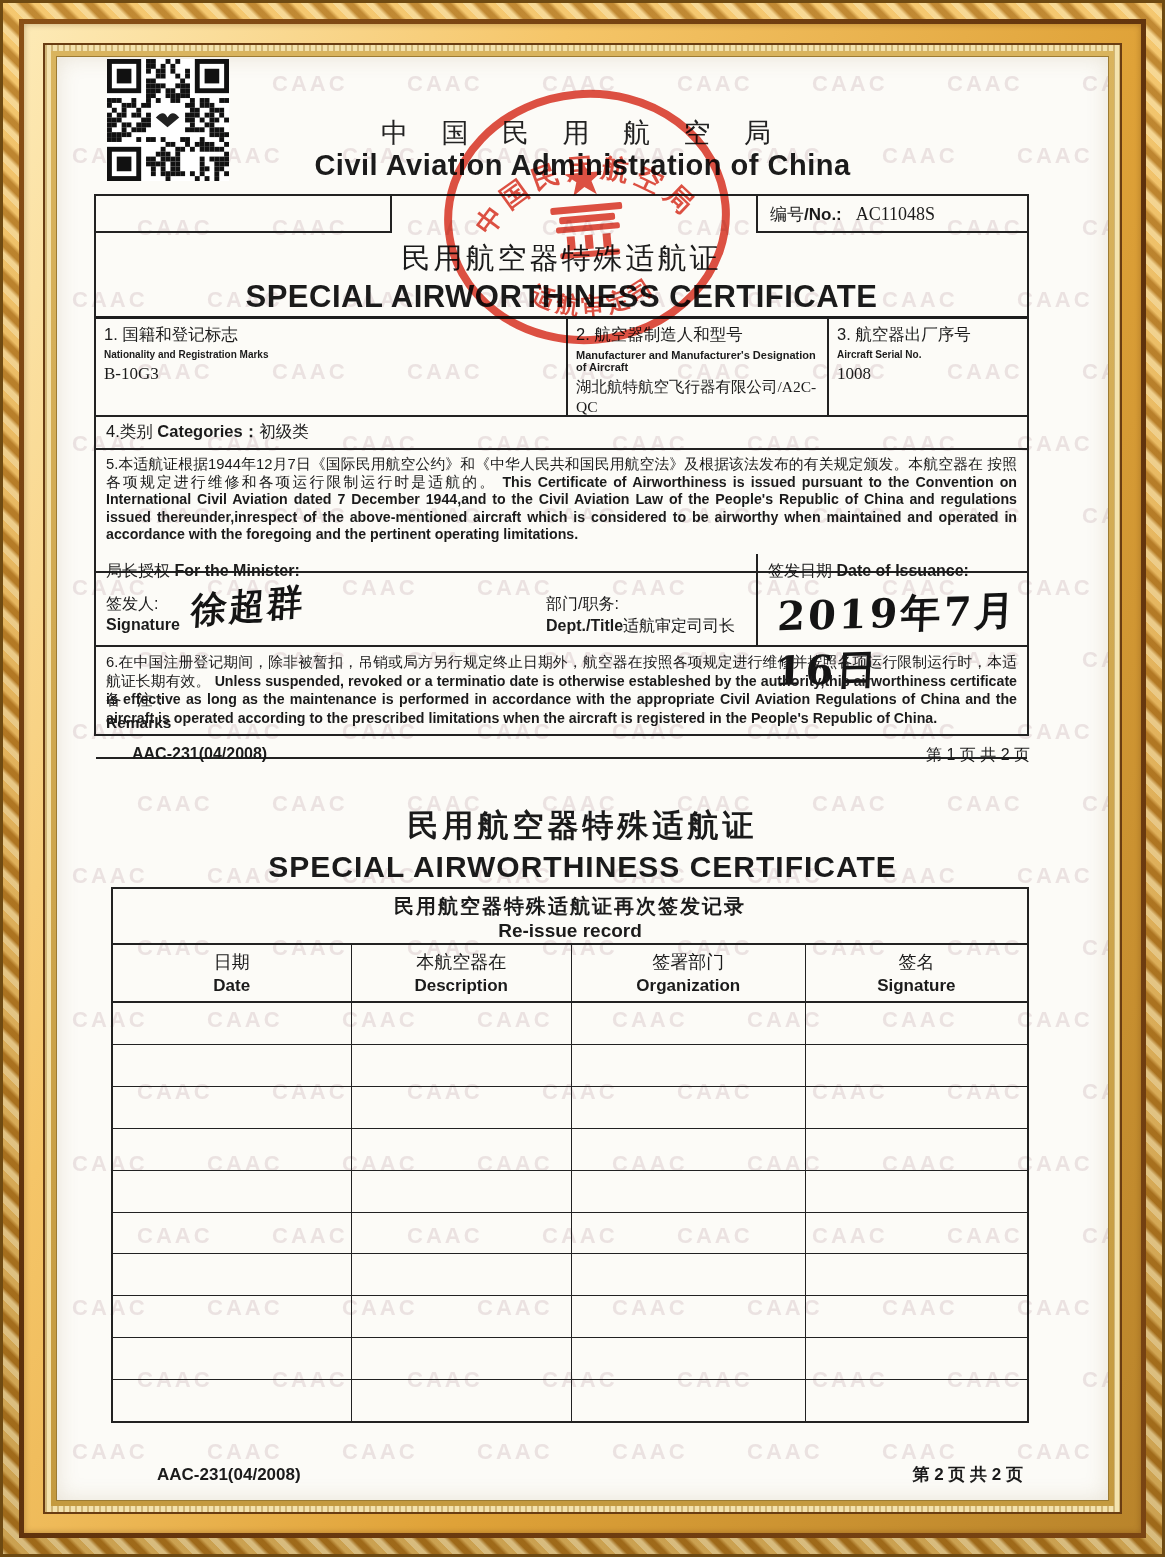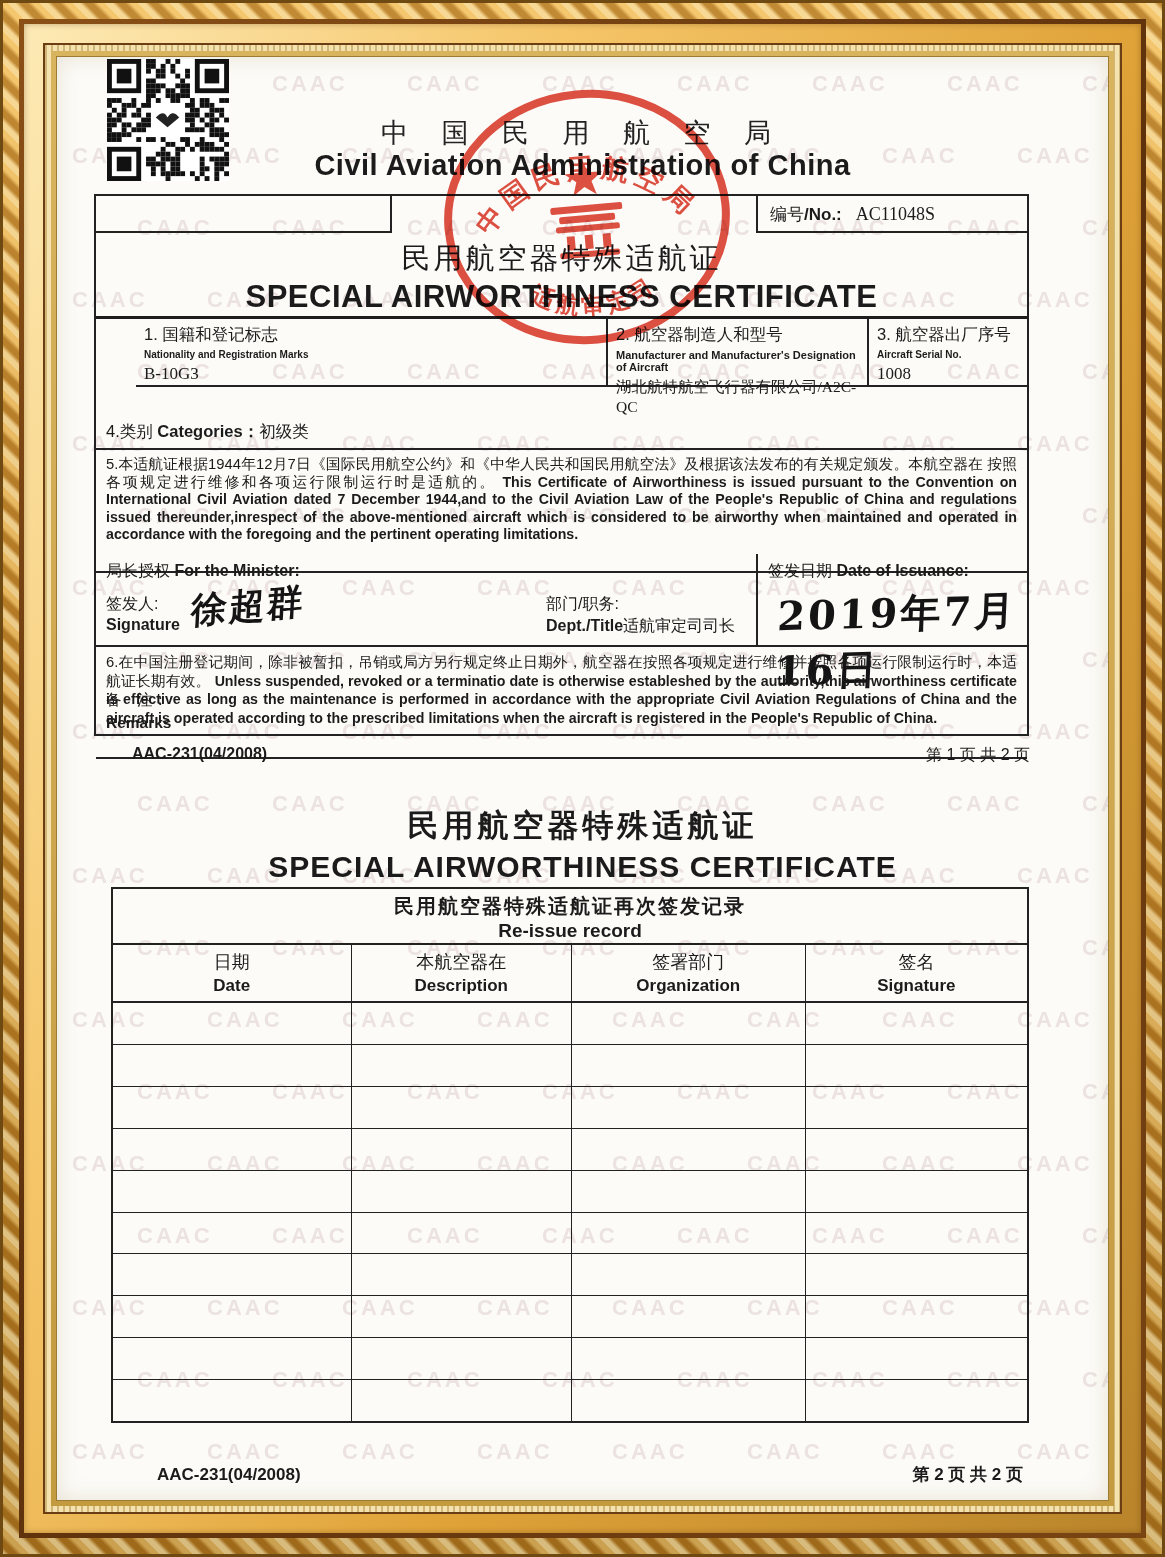--- a/index.html
+++ b/index.html
@@ -34,21 +34,21 @@
   
   #p1{left:37px;top:137px;width:935px;height:542px;border:2.5px solid #222;}
   #p1 .abs{position:absolute;}
   .smallbox{left:0;top:0;width:296px;height:37px;border-right:2px solid #222;border-bottom:2px solid #222;}
   .nobox{left:660px;top:0;right:0;height:37px;border-left:2px solid #222;border-bottom:2px solid #222;padding:7px 0 0 12px;font-size:17px;}
   .nobox .b{font-weight:bold;}
   .nobox .v{font-family:"Liberation Serif","DejaVu Serif",serif;font-size:18px;margin-left:14px;}
   .t-zh{left:0;right:0;top:43px;text-align:center;font-size:29px;letter-spacing:3px;}
   .t-en{left:0;right:0;top:52px;text-align:center;font-size:31px;font-weight:bold;letter-spacing:.5px;top:83px;}
   .heavy{left:0;right:0;top:120px;height:3px;background:#1d1d1d;}
-  .frow{left:0;top:123px;right:0;height:68px;border-bottom:2px solid #222;margin-left:40px;}
+  .frow{left:0;top:123px;right:0;height:98px;border-bottom:2px solid #222;}
   .fcell{position:absolute;top:0;bottom:0;padding:5px 8px;}
   .fc1{left:0;width:470px;}
   .fc2{left:470px;width:263px;border-left:2px solid #222;border-right:2px solid #222;}
   .fc3{left:733px;right:0;}
   .fz{font-size:16.5px;}
   .fe{font-size:10px;font-weight:bold;margin-top:3px;}
   .fv{font-family:"Liberation Serif","DejaVu Serif",serif;font-size:17px;margin-top:4px;}
   .row4{left:0;right:0;top:217px;height:37px;border-bottom:2px solid #222;padding:8px 0 0 10px;font-size:16.5px;}
   .row4 .b{font-weight:bold;}
   .para{padding:6px 10px 0 10px;font-size:14.8px;line-height:17.6px;text-align:justify;}

